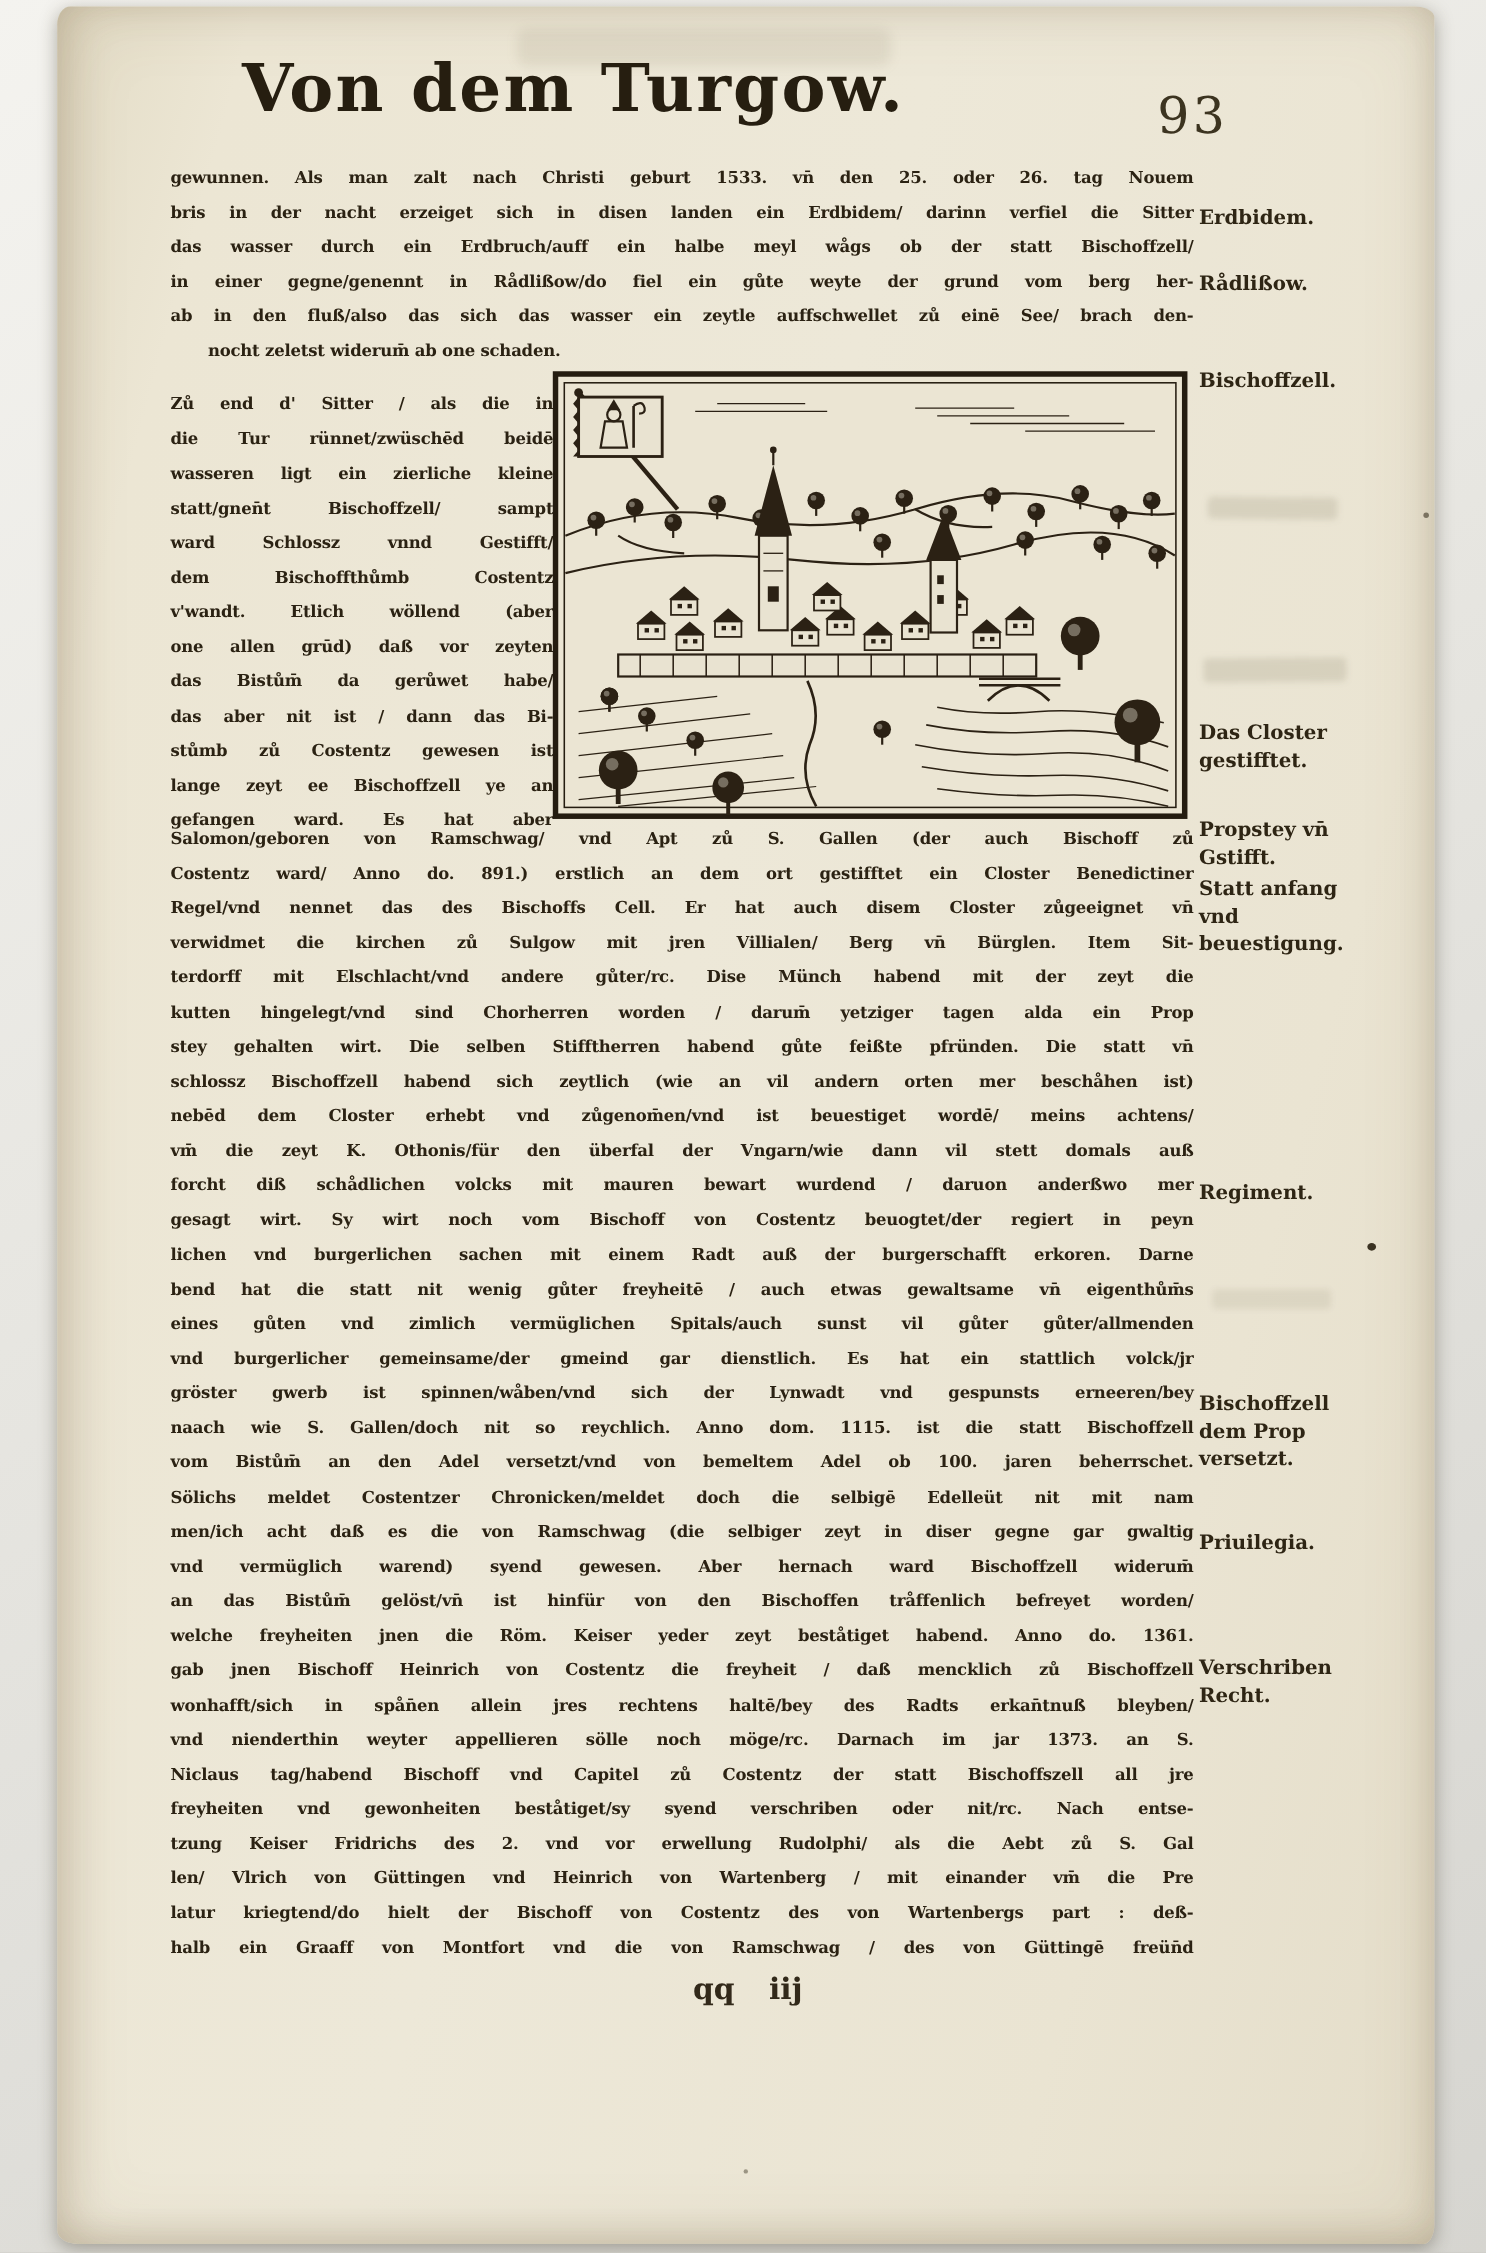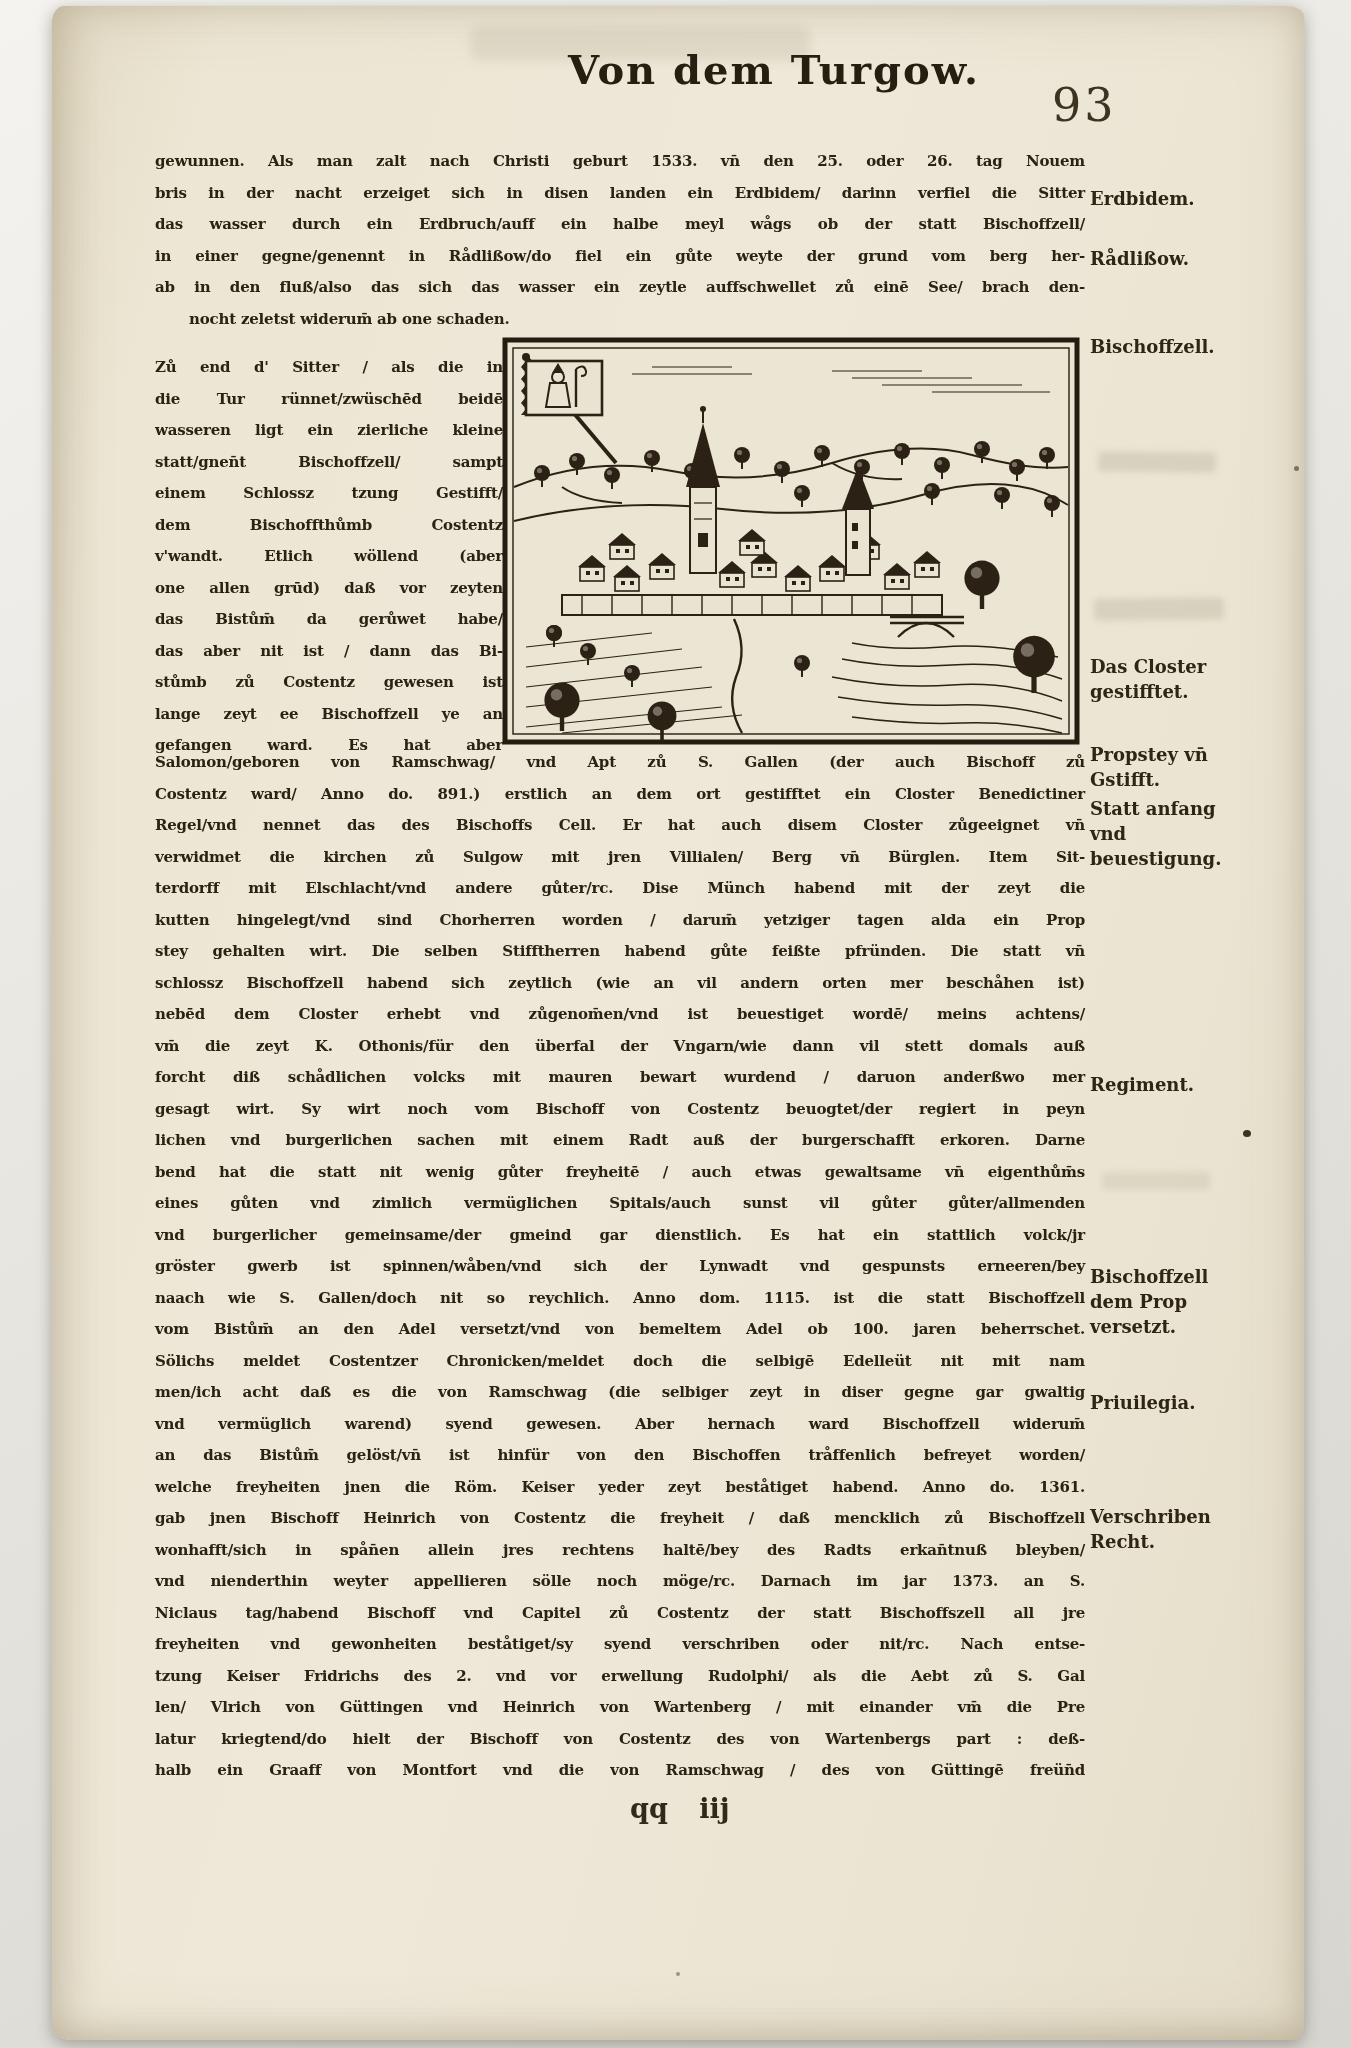--- a/index.html
+++ b/index.html
@@ -11,22 +11,22 @@
   .paper {
     position:absolute; left:52px; top:6px; width:1252px; height:2034px;
     background:linear-gradient(105deg,#e3dcc6 0%, #ece6d4 10%, #ede8d8 45%, #eae4d2 78%, #e4ddc9 100%);
     border-radius:12px 18px 10px 20px / 16px 10px 18px 12px;
     box-shadow:0 4px 16px rgba(60,55,40,.38),
                inset 0 0 70px rgba(120,100,60,.13),
                inset 16px 0 34px rgba(110,90,55,.16),
                inset -8px -10px 26px rgba(110,90,55,.12);
   }
   .running-title {
-    position:absolute; left:220px; top:46px; width:760px; text-align:right;
-    font-size:40px; font-weight:700; letter-spacing:2px; color:#261e10;
+    position:absolute; left:220px; top:46px; width:760px; text-align:left;
+    font-size:60px; font-weight:700; letter-spacing:2px; color:#261e10;
   }
   .page-number {
     position:absolute; left:1028px; top:78px; width:120px;
     font-size:46px; font-weight:400; color:#3c3420; letter-spacing:3px;margin-left:24px;
   }
   .textblock { position:absolute; font-weight:700; color:#2b2213; }
   .textblock .tline {
     height:31.5px; line-height:31.5px; font-size:15px; letter-spacing:-0.2px;
     white-space:nowrap; text-align:justify; text-align-last:justify;
   }
@@ -67,21 +67,21 @@
       <div class="tline">in einer gegne/genennt in Rådlißow/do fiel ein gůte weyte der grund vom berg her-</div>
       <div class="tline">ab in den fluß/also das sich das wasser ein zeytle auffschwellet zů einē See/ brach den-</div>
       <div class="tline">nocht zeletst widerum̄ ab one schaden.</div>
     </div>
 
   <div class="textblock" id="leftcol">
       <div class="tline">Zů end d' Sitter / als die in</div>
       <div class="tline">die Tur rünnet/zwüschēd beidē</div>
       <div class="tline">wasseren ligt ein zierliche kleine</div>
       <div class="tline">statt/gnen̄t Bischoffzell/ sampt</div>
-      <div class="tline">einem Schlossz tzung Gestifft/</div>
+      <div class="tline">ward Schlossz vnnd Gestifft/</div>
       <div class="tline">dem Bischoffthůmb Costentz</div>
       <div class="tline">v'wandt. Etlich wöllend (aber</div>
       <div class="tline">one allen grūd) daß vor zeyten</div>
       <div class="tline">das Bistům̄ da gerůwet habe/</div>
       <div class="tline">das aber nit ist / dann das Bi-</div>
       <div class="tline">stůmb zů Costentz gewesen ist</div>
       <div class="tline">lange zeyt ee Bischoffzell ye an</div>
       <div class="tline">gefangen ward.  Es hat aber</div>
     </div>
 

